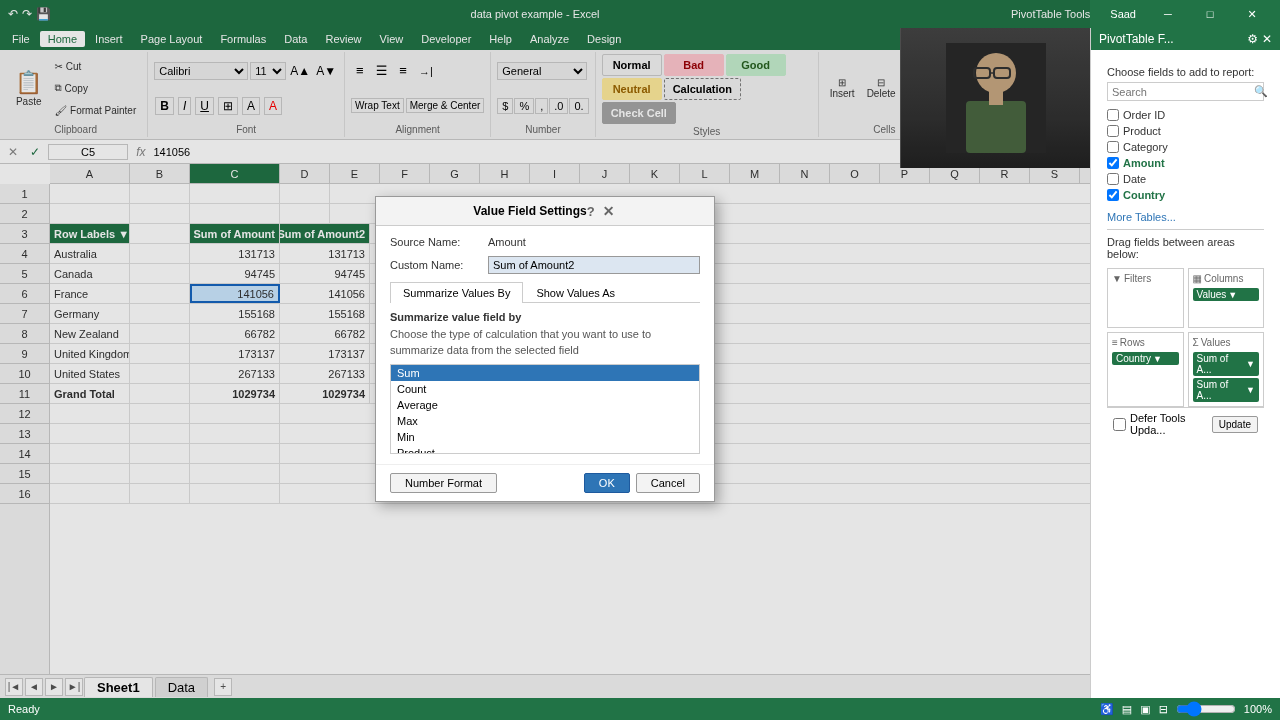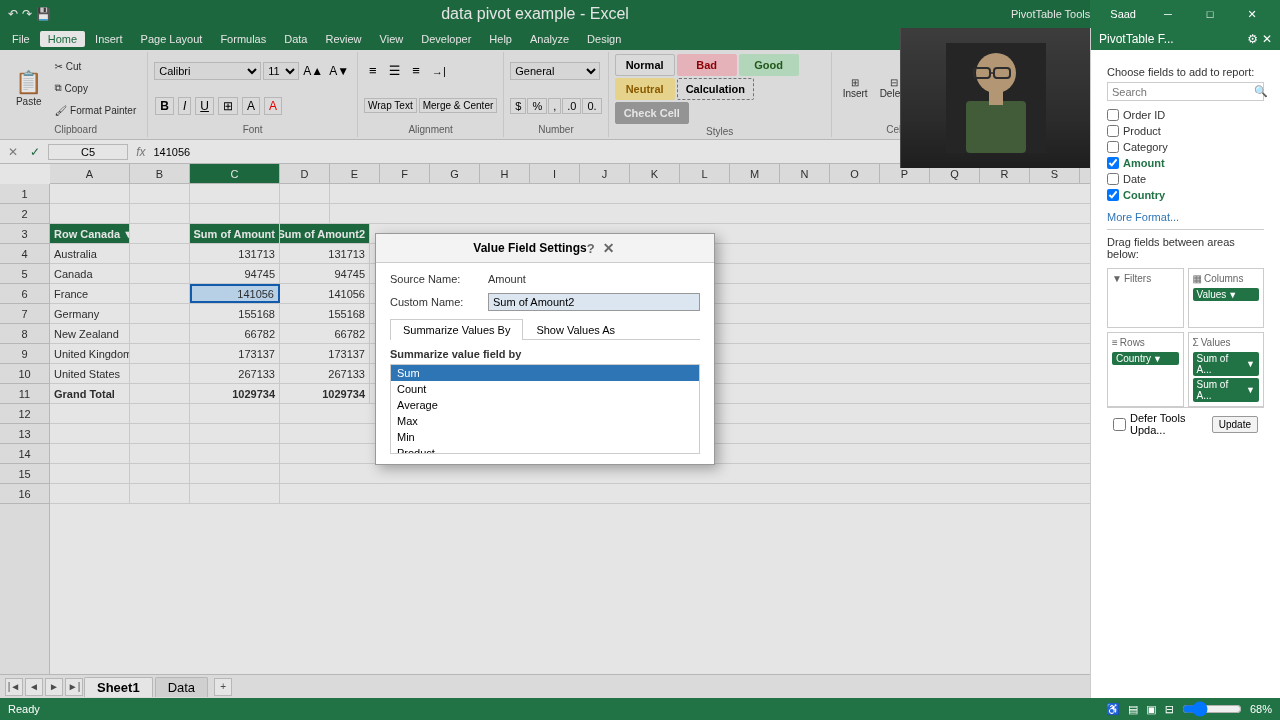--- a/index.html
+++ b/index.html
@@ -11,21 +11,21 @@
       background: #217346;
       display: flex;
       align-items: center;
       padding: 0 8px;
       color: white;
       font-size: 12px;
     }
     #titlebar .title-center {
       flex: 1;
       text-align: center;
-      font-size: 16px;
+      font-size: 11px;
     }
     #titlebar .win-controls {
       display: flex;
       gap: 2px;
       font-size: 11px;
     }
     #titlebar .win-btn {
       width: 40px;
       height: 20px;
       display: flex;
@@ -614,21 +614,21 @@
           <span>🖌</span>
           <span>Format Painter</span>
         </div>
       </div>
     </div>
     <div class="ribbon-group-label">Clipboard</div>
   </div>
 
   <div class="ribbon-group">
     <div class="ribbon-row">
-      <select style="font-size:11px;width:107px;border:1px solid #ccc;height:18px;">
+      <select style="font-size:11px;width:94px;border:1px solid #ccc;height:18px;">
         <option>Calibri</option>
       </select>
       <select style="font-size:11px;width:36px;border:1px solid #ccc;height:18px;">
         <option>11</option>
       </select>
       <span style="cursor:pointer;font-size:12px;padding:0 2px;">A▲</span>
       <span style="cursor:pointer;font-size:12px;padding:0 2px;">A▼</span>
     </div>
     <div class="ribbon-row" style="margin-top:2px;">
       <span style="cursor:pointer;font-weight:bold;padding:1px 4px;border:1px solid #ccc;margin:1px;font-size:12px;">B</span>
@@ -792,21 +792,21 @@
 
         <div class="grid-row">
           <div class="cell" style="width:80px;"></div>
           <div class="cell" style="width:60px;"></div>
           <div class="cell" style="width:90px;"></div>
           <div class="cell" style="width:50px;"></div>
           <div class="cell" style="flex:1;"></div>
         </div>
 
         <div class="grid-row">
-          <div class="cell green-header" style="width:80px;">Row Canada ▼</div>
+          <div class="cell green-header" style="width:80px;">Row Labels ▼</div>
           <div class="cell" style="width:60px;"></div>
           <div class="cell green-header number" style="width:90px;">Sum of Amount</div>
           <div class="cell green-header number" style="width:90px;">Sum of Amount2</div>
           <div class="cell" style="flex:1;"></div>
         </div>
 
         <div class="grid-row">
           <div class="cell" style="width:80px;">Australia</div>
           <div class="cell" style="width:60px;"></div>
           <div class="cell number" style="width:90px;">131713</div>
@@ -940,21 +940,21 @@
         <div class="field-item">
           <input type="checkbox" style="">
           <span>Date</span>
         </div>
         <div class="field-item checked">
           <input type="checkbox" checked="" style="">
           <span style="color:#217346;font-weight:bold;">Country</span>
         </div>
       </div>
 
-      <div class="panel-section-label" style="color:#2e75b6;cursor:pointer;">More Format...</div>
+      <div class="panel-section-label" style="color:#2e75b6;cursor:pointer;">More Tables...</div>
 
       <div style="border-top:1px solid #ccc;margin:6px 0;"></div>
       <div class="panel-section-label">Drag fields between areas below:</div>
 
       <div class="area-grid">
 
         <div class="area-box">
           <div class="area-box-label">
             <span>▼</span>
             <span>Filters</span>
@@ -1047,31 +1047,39 @@
         <span class="dialog-label">Custom Name:</span>
         <input type="text" class="dialog-input" value="Sum of Amount2" style="">
       </div>
 
       <div class="dialog-tabs">
         <div class="dialog-tab active">Summarize Values By</div>
         <div class="dialog-tab">Show Values As</div>
       </div>
 
       <div class="dialog-section-label">Summarize value field by</div>
+      <div class="dialog-desc">Choose the type of calculation that you want to use to summarize data from the selected field</div>
 
       <div class="listbox">
         <div class="listbox-item selected">Sum</div>
         <div class="listbox-item">Count</div>
         <div class="listbox-item">Average</div>
         <div class="listbox-item">Max</div>
         <div class="listbox-item">Min</div>
         <div class="listbox-item">Product</div>
       </div>
     </div>
 
+    <div class="dialog-footer">
+      <button class="dialog-btn">Number Format</button>
+      <div style="display:flex;gap:6px;">
+        <button class="dialog-btn primary">OK</button>
+        <button class="dialog-btn">Cancel</button>
+      </div>
+    </div>
   </div>
 </div>
 
 <div id="bottom-bar" style="left:0;right:190px;bottom:22px;height:24px;background:#f3f3f3;border-top:1px solid #ccc;display:flex;align-items:center;padding:0 4px;position:absolute;">
   <div class="tab-nav-btn">|◄</div>
   <div class="tab-nav-btn">◄</div>
   <div class="tab-nav-btn">►</div>
   <div class="tab-nav-btn">►|</div>
   <div class="sheet-tab active">Sheet1</div>
   <div class="sheet-tab">Data</div>
@@ -1079,15 +1087,15 @@
 </div>
 
 <div id="statusbar">
   <span>Ready</span>
   <div style="display:flex;align-items:center;gap:8px;font-size:11px;">
     <span style="cursor:pointer;">♿</span>
     <span style="cursor:pointer;">▤</span>
     <span style="cursor:pointer;">▣</span>
     <span style="cursor:pointer;">⊟</span>
     <input type="range" min="10" max="400" value="100" style="width: 60px;">
-    <span>68%</span>
+    <span>100%</span>
   </div>
 </div>
 
 </body></html>

